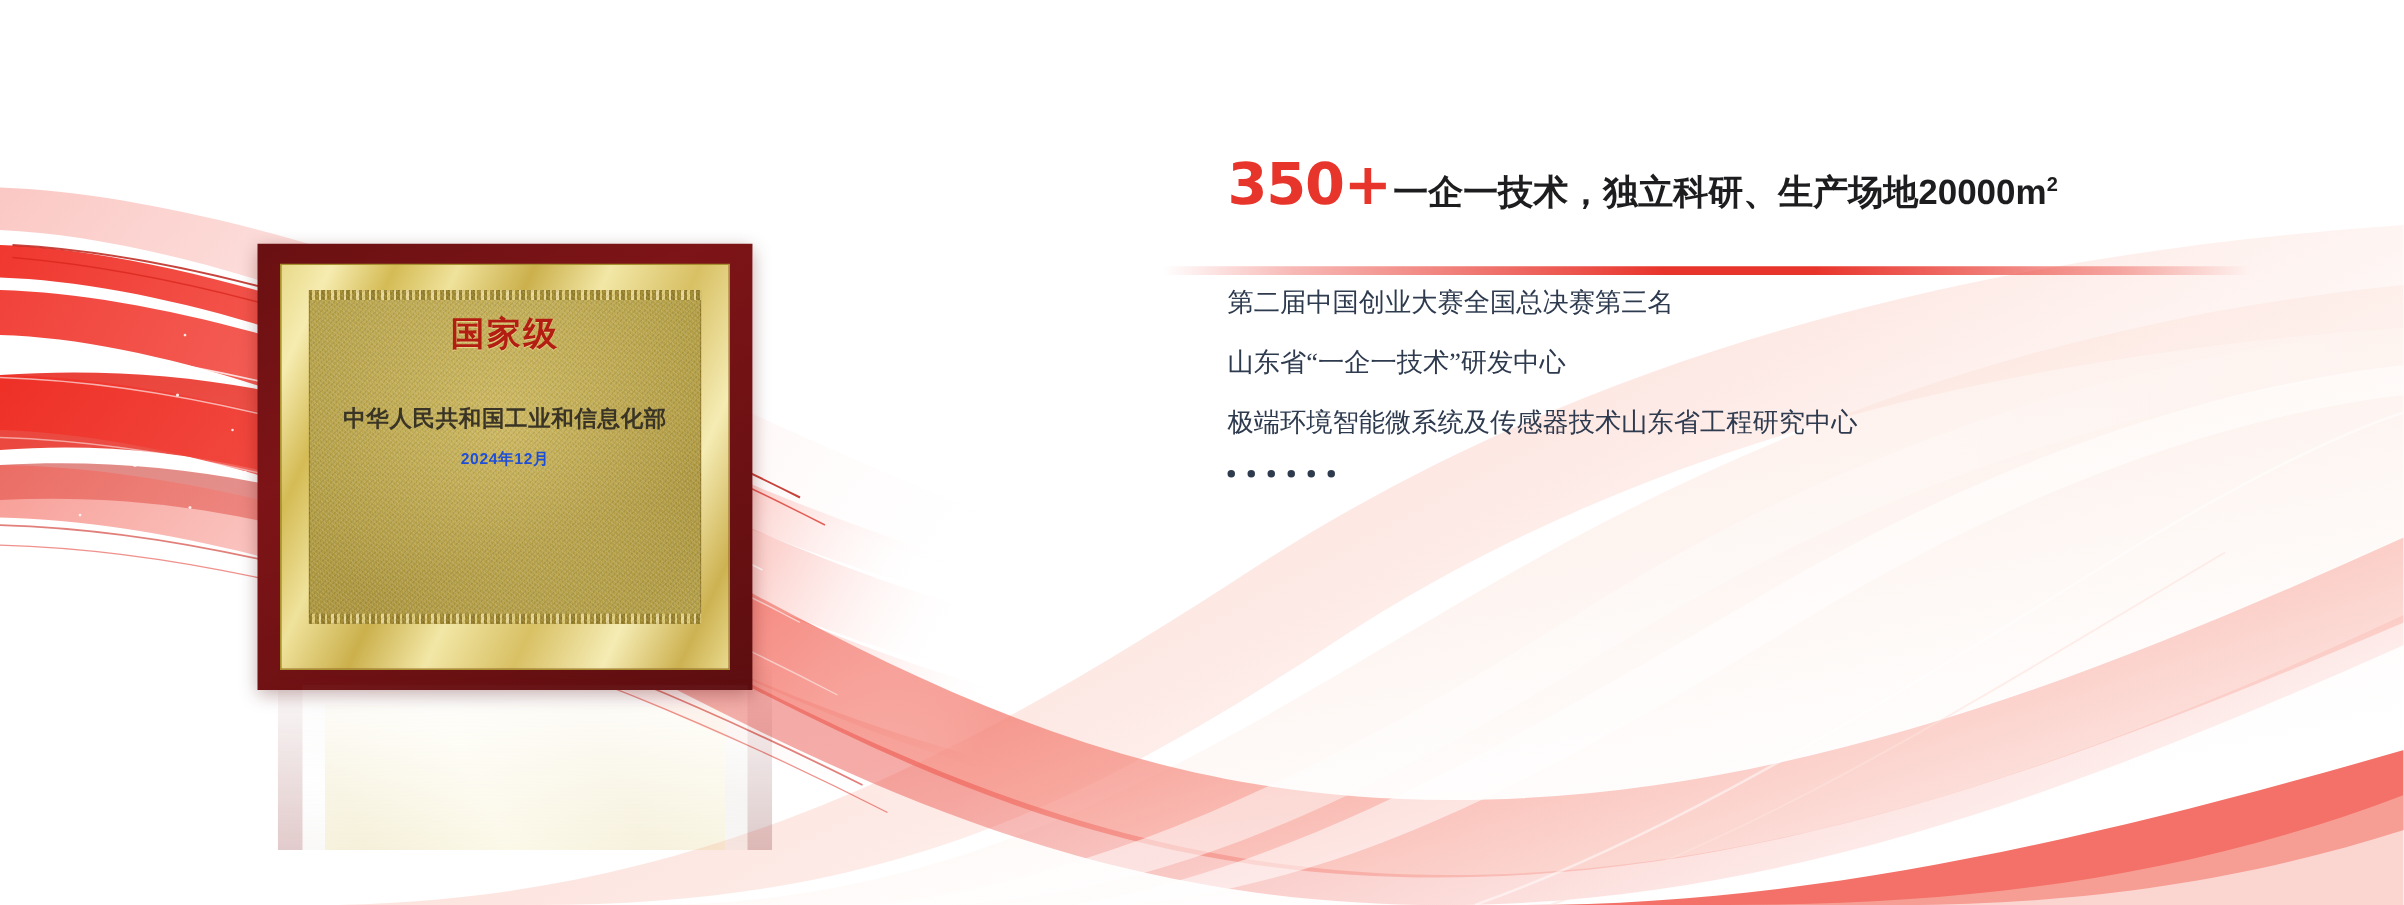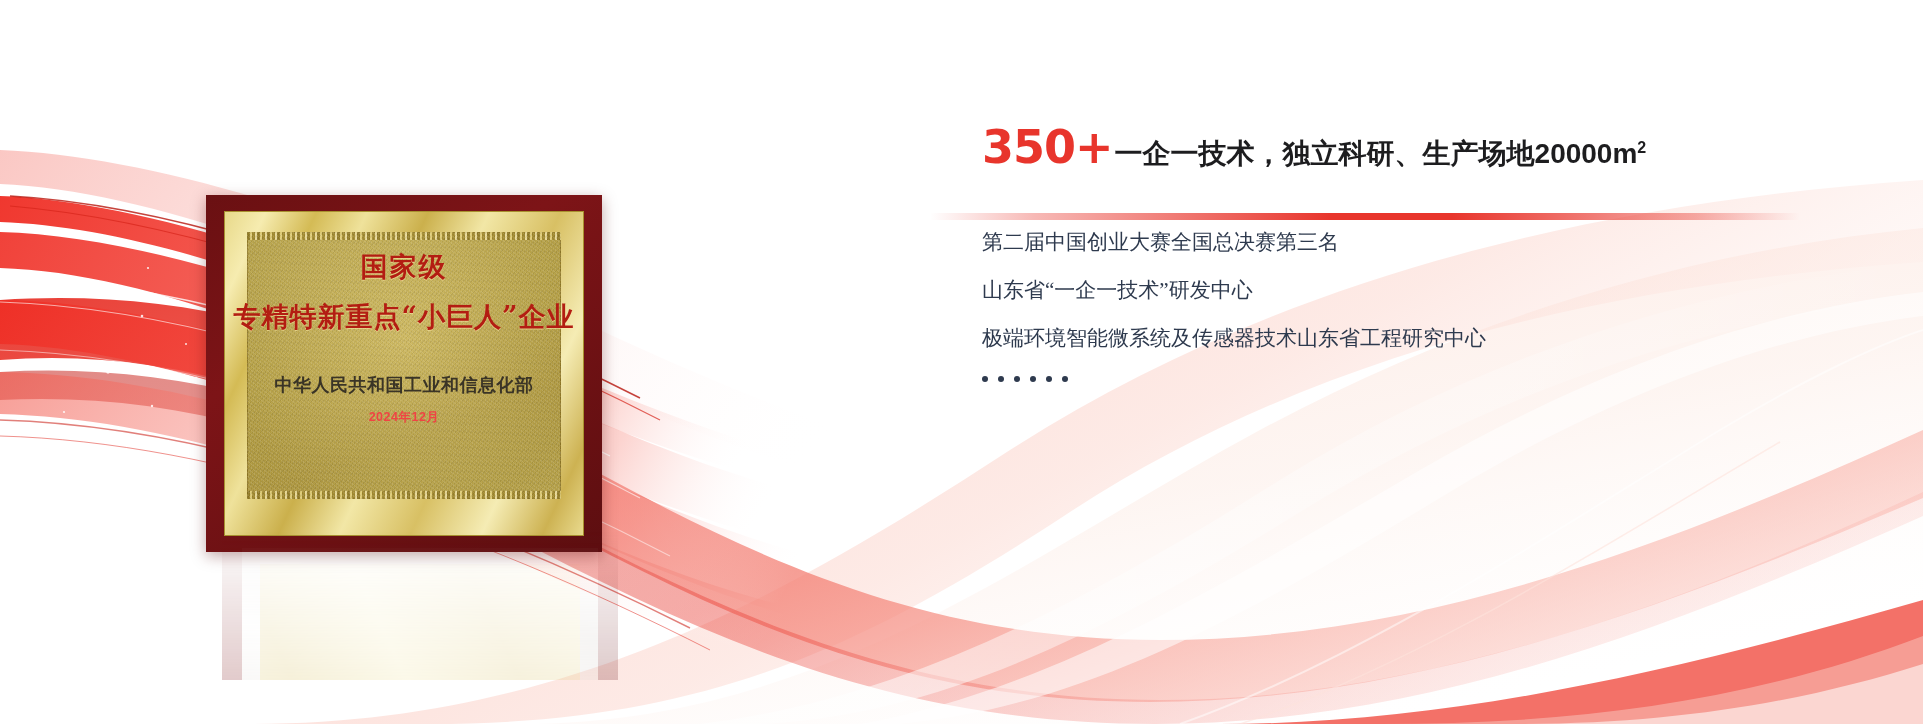--- a/index.html
+++ b/index.html
@@ -138,21 +138,21 @@
     margin-top: 38px;
     font-size: 18px;
     font-weight: 700;
     color: #3a3426;
     letter-spacing: .5px;
   }
   .plq-date {
     margin-top: 12px;
     font-size: 12.5px;
     font-weight: 700;
-    color: #ef4444;
+    color: #1d4ed8;
     letter-spacing: .5px;
   }
   
   #plaque-reflection {
     position: absolute;
     left: 222px;
     top: 530px;
     width: 396px;
     height: 150px;
     overflow: hidden;
@@ -383,21 +383,20 @@
     <div id="plaque-outer"></div>
     <div id="plaque-silver"></div>
     <div id="plaque-gold-outer">
       <div id="plaque-gold-inner">
         <div class="gold-band top"></div>
         <div class="gold-band bottom"></div>
       </div>
     </div>
     <div id="plaque-text">
       <div class="plq-title1">国家级</div>
-      <div class="plq-title2">专精特新重点“小巨人”企业</div>
       <div class="plq-issuer">中华人民共和国工业和信息化部</div>
       <div class="plq-date">2024年12月</div>
     </div>
   </div>
 
   <div id="plaque-reflection">
     <div class="refl-body">
       <div class="refl-silver"></div>
       <div class="refl-gold"></div>
     </div>

